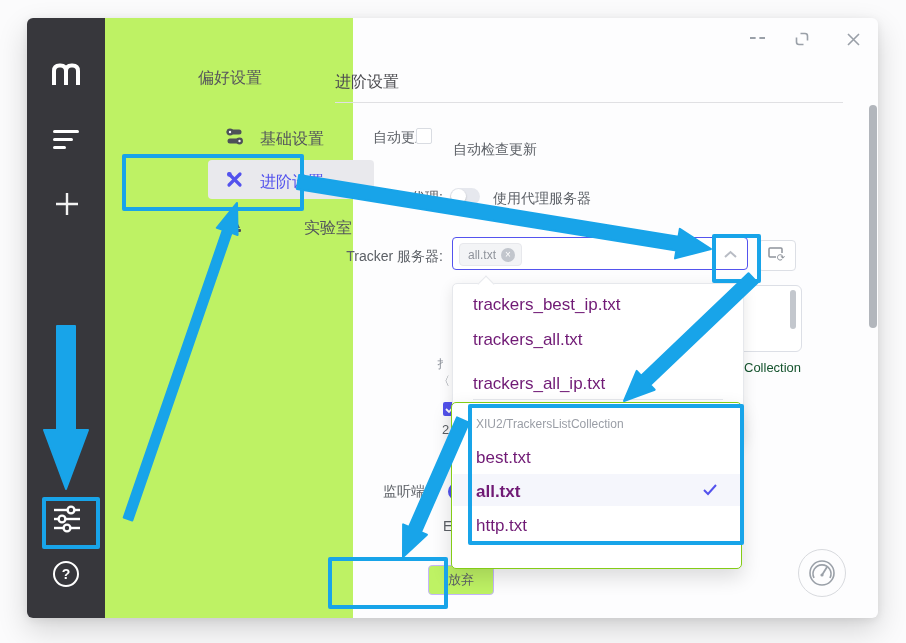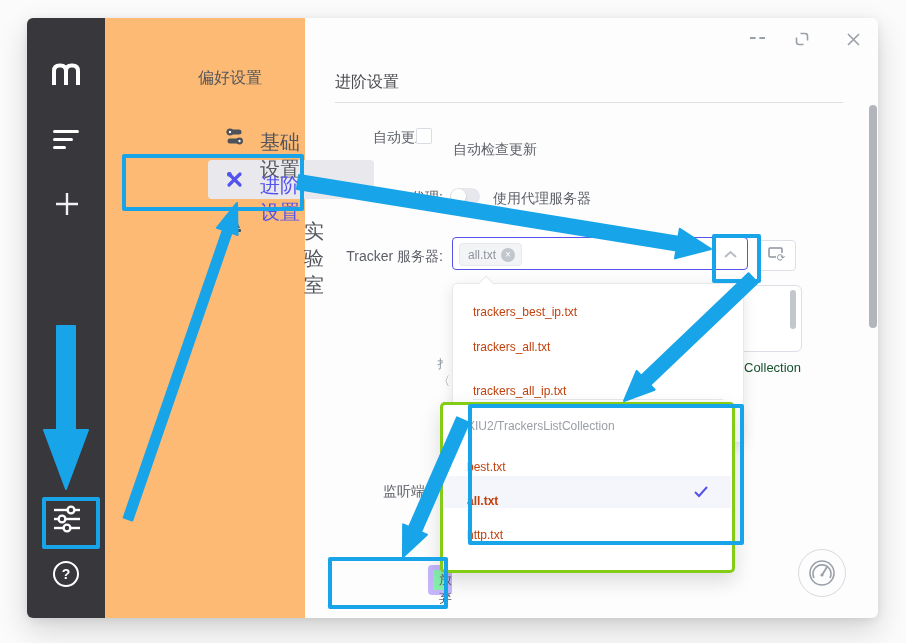--- a/index.html
+++ b/index.html
@@ -2,52 +2,52 @@
 <html><head>
 <meta charset="utf-8">
 <style>
   html,body{margin:0;padding:0;}
   body{font-family:"Liberation Sans","DejaVu Sans",sans-serif;background:#fbfbfc;}
   .stage{position:relative;width:906px;height:643px;overflow:hidden;background:#fbfbfc;}
   .abs{position:absolute;}
   .window{position:absolute;left:27px;top:18px;width:851px;height:600px;background:#fdfdfe;
           border-radius:6px;box-shadow:0 12px 30px rgba(0,0,0,.16),0 2px 8px rgba(0,0,0,.08);}
   .rail{position:absolute;left:0;top:0;width:78px;height:600px;background:#37373c;border-radius:6px 0 0 6px;}
-  .nav{position:absolute;left:78px;top:0;width:200px;height:600px;background:#fdba74;}
+  .nav{position:absolute;left:78px;top:0;width:200px;height:600px;background:#bef264;padding-left:48px;}
   .nav-title{position:absolute;left:93px;top:50px;font-size:16px;color:#58585c;}
-  .nav-item-label{font-size:20px;color:#53565c;}
+  .nav-item-label{font-size:16px;color:#53565c;}
   .nav-active-bg{position:absolute;left:103px;top:142px;width:166px;height:39px;background:#e9e9ed;border-radius:4px;}
   .accent{color:#5352ed;}
   .main-title{position:absolute;left:308px;top:54px;font-size:16px;color:#4c4c50;}
   .divider{position:absolute;left:308px;top:84px;width:508px;height:1px;background:#e0e0e3;}
   .lbl{font-size:14px;color:#5c6066;white-space:nowrap;}
   .checkbox{position:absolute;left:389px;top:110px;width:14px;height:14px;background:#fff;border:1px solid #d9dce2;border-radius:2px;}
   .toggle{position:absolute;left:423px;top:170px;width:30px;height:17px;background:#e6e8ee;border-radius:9px;}
   .toggle .knob{position:absolute;left:1px;top:1px;width:15px;height:15px;background:#fff;border-radius:50%;box-shadow:0 1px 2px rgba(0,0,0,.25);}
   .select{position:absolute;left:425px;top:219px;width:296px;height:33px;background:#fff;border:1px solid #5453ee;border-radius:4px;box-sizing:border-box;}
   .tag{position:absolute;left:6px;top:5px;height:21px;display:inline-flex;align-items:center;gap:5px;background:#f3f4f6;
        border:1px solid #e7e8ec;border-radius:4px;padding:0 6px 0 8px;font-size:12px;color:#8f939b;}
   .tag-close{width:14px;height:14px;border-radius:50%;background:#c2c6cd;color:#fff;font-size:10px;line-height:14px;text-align:center;}
   .btn-sync{position:absolute;left:731px;top:222px;width:38px;height:31px;background:#fff;border:1px solid #dcdfe5;border-radius:4px;}
   .textarea{position:absolute;left:613px;top:267px;width:160px;height:65px;background:#fff;border:1px solid #dcdfe6;border-radius:6px;z-index:2;}
   .ta-thumb{position:absolute;left:149px;top:4px;width:6px;height:39px;background:#c3c7cd;border-radius:3px;}
   .frag{position:absolute;font-size:12px;color:#8b9099;z-index:1;}
   .dd1{position:absolute;left:425px;top:265px;width:290px;height:158px;background:#fff;border:1px solid #e6e8ec;
        border-radius:5px;box-shadow:0 4px 14px rgba(0,0,0,.10);z-index:10;}
   .dd-caret{position:absolute;left:453px;top:260px;width:11px;height:11px;background:#fff;border-left:1px solid #e6e8ec;
        border-top:1px solid #e6e8ec;transform:rotate(45deg);z-index:11;}
-  .dd-item{position:absolute;left:20px;font-size:12px;color:#c2410c;white-space:nowrap;margin-top:10px;}
+  .dd-item{position:absolute;left:20px;font-size:17px;color:#701a75;white-space:nowrap;}
   .dd1-div{position:absolute;left:20px;top:115px;width:250px;height:1px;background:#e7e9ed;}
-  .dd2{position:absolute;left:413px;top:384px;width:289px;height:165px;background:#fff;border:3px solid #84cc16;
+  .dd2{position:absolute;left:424px;top:384px;width:289px;height:165px;background:#fff;border:1px solid #84cc16;
        border-radius:5px;box-shadow:0 8px 20px rgba(0,0,0,.14);z-index:20;}
   .dd2 .group-hd{position:absolute;left:24px;top:14px;font-size:12px;color:#9a9ea6;}
   .dd2 .hl{position:absolute;left:1px;top:71px;width:287px;height:32px;background:#f5f6fc;}
   .save-btn{position:absolute;left:307px;top:545px;width:85px;height:31px;background:#5b53e8;border:none;border-radius:4px;
        color:#fff;font-size:13px;font-weight:bold;}
-  .discard-btn{position:absolute;left:401px;top:547px;width:24px;height:30px;background:#86efac;border:5px solid #c4b5fd;
+  .discard-btn{position:absolute;left:401px;top:547px;width:66px;height:30px;background:#bef264;border:1px solid #c4b5fd;
        border-radius:4px;color:#5c6066;font-size:13px;}
   .speed{position:absolute;left:771px;top:531px;width:46px;height:46px;border:1px solid #d8dade;border-radius:50%;}
   .scrollbar{position:absolute;left:842px;top:87px;width:8px;height:223px;background:#b2b6bc;border-radius:4px;}
   .ann{position:absolute;border:4px solid #18a4e9;border-radius:2px;z-index:55;}
   .arrows{position:absolute;left:0;top:0;z-index:60;pointer-events:none;}
   .winctl{position:absolute;top:14px;}
 </style>
 </head>
 <body>
 

